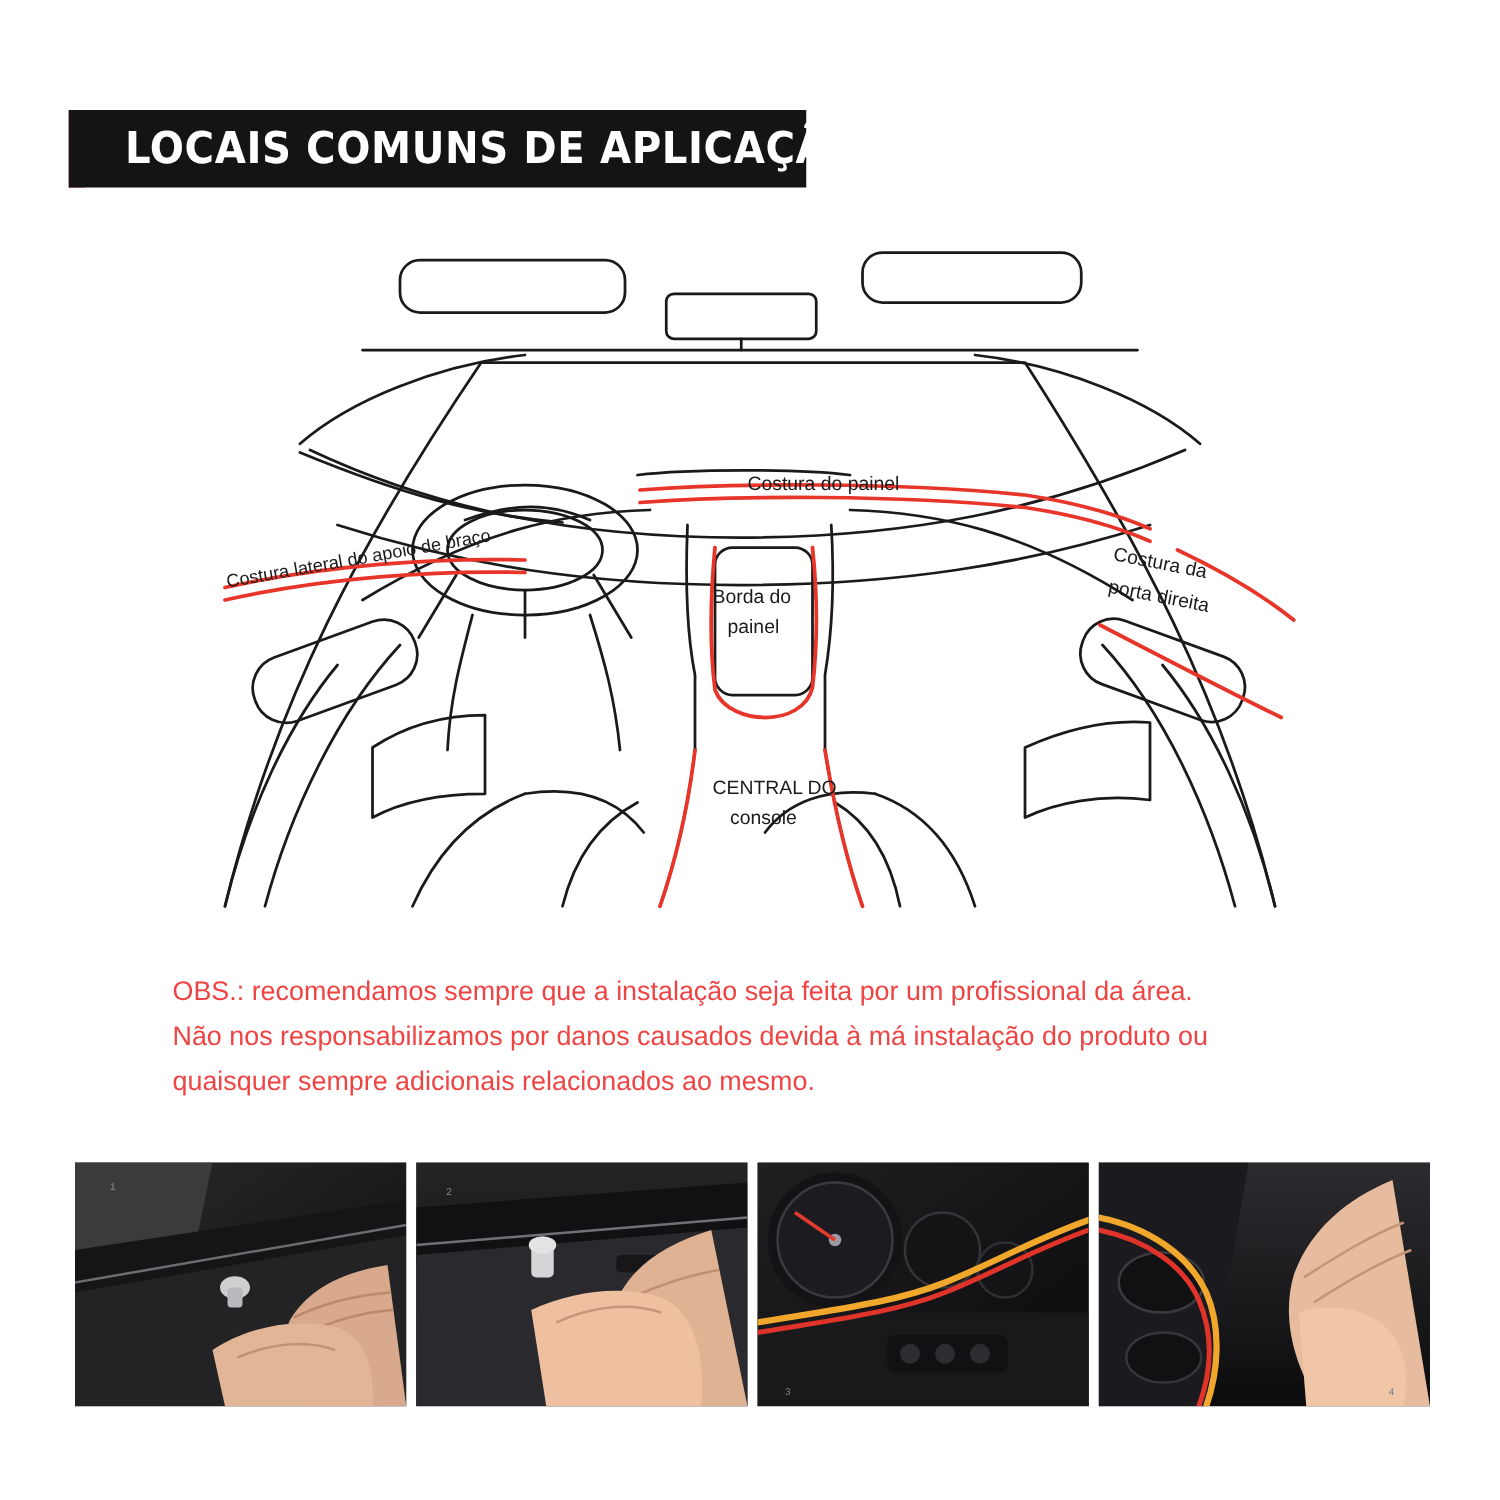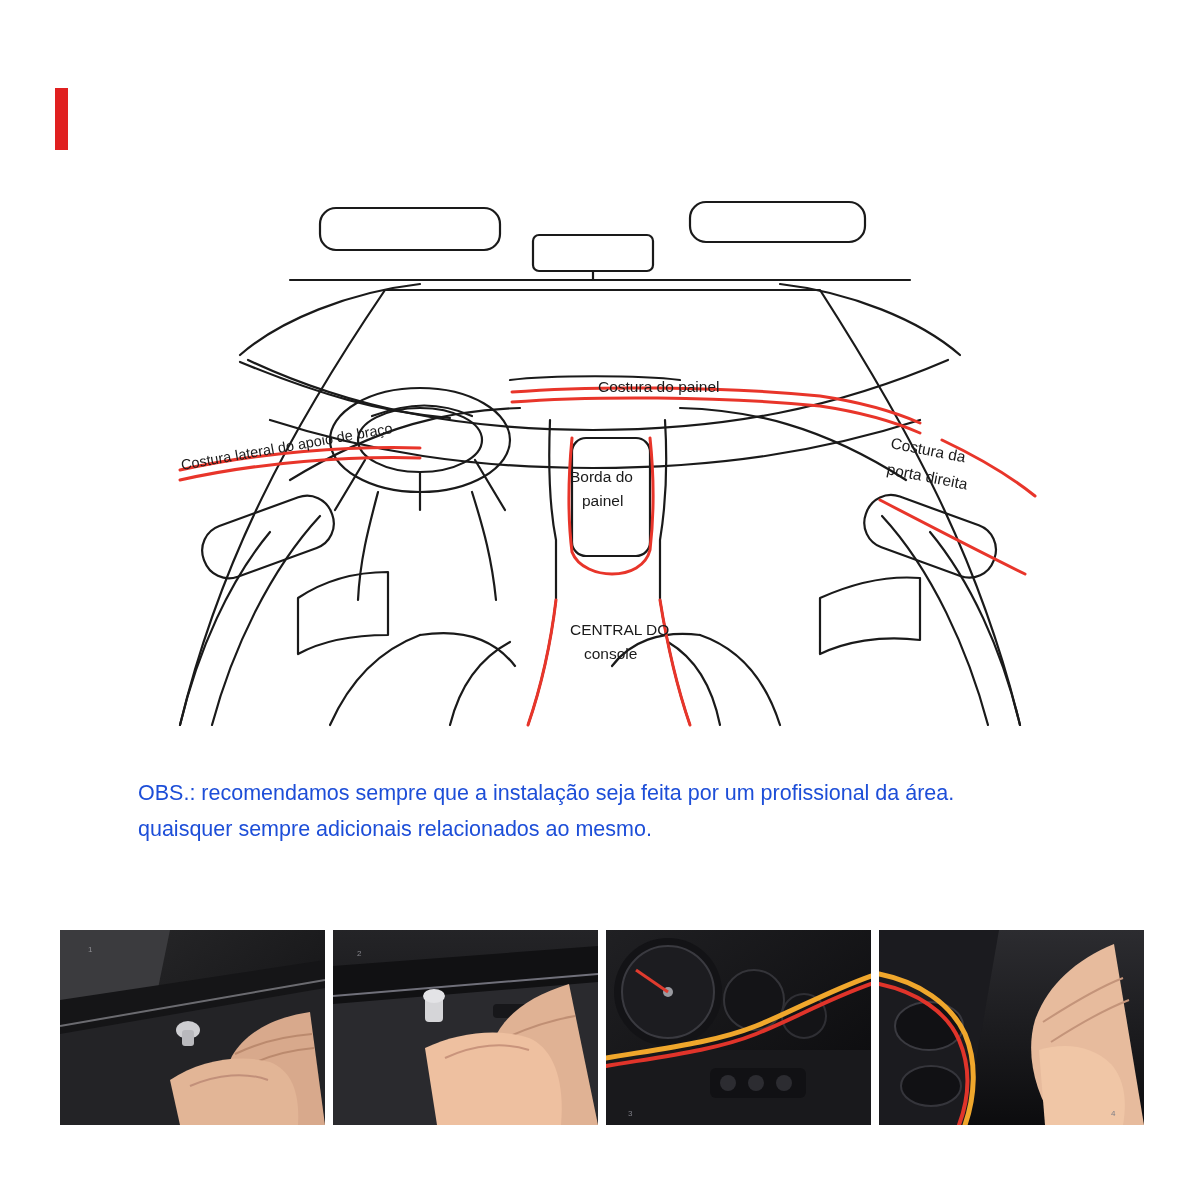--- a/index.html
+++ b/index.html
@@ -79,21 +79,21 @@
 
   
   .note {
     position: absolute;
     left: 138px;
     top: 775px;
     width: 930px;
     font-family: "Liberation Sans", sans-serif;
     font-size: 21.5px;
     line-height: 36px;
-    color: #1d4ed8;
+    color: #ef4444;
   }
   .note span { display: block; white-space: nowrap; }
 
   
   .photos {
     position: absolute;
     left: 60px;
     top: 930px;
     width: 1085px;
     height: 195px;
@@ -108,20 +108,23 @@
     background: #1b1b1d;
   }
   .photo svg { display: block; width: 265px; height: 195px; }
 </style>
 </head>
 <body>
 
 <div class="page">
 
   <div class="header-accent"></div>
+  <div class="header">
+    <div class="header-title">LOCAIS COMUNS DE APLICAÇÃO</div>
+  </div>
 
   <div class="diagram-wrap">
     <svg viewBox="0 0 960 560" xmlns="http://www.w3.org/2000/svg">
       <g fill="none" stroke="#1a1a1a" stroke-width="2.2" stroke-linecap="round" stroke-linejoin="round">
 
         <path d="M60 545 C 100 380, 170 250, 265 110 L 700 110 C 790 250, 860 380, 900 545"></path>
         <path d="M170 100 L 790 100"></path>
         <path d="M120 175 C 160 140, 230 112, 300 104"></path>
         <path d="M840 175 C 800 140, 730 112, 660 104"></path>
 
@@ -200,20 +203,21 @@
         <text class="lbl" transform="translate(766,294) rotate(11)" x="0" y="0">porta direita</text>
 
         <text class="lbl" x="450" y="455">CENTRAL DO</text>
         <text class="lbl" x="464" y="479">console</text>
       </g>
     </svg>
   </div>
 
   <div class="note">
     <span>OBS.: recomendamos sempre que a instalação seja feita por um profissional da área.</span>
+    <span>Não nos responsabilizamos por danos causados devida à má instalação do produto ou</span>
     <span>quaisquer sempre adicionais relacionados ao mesmo.</span>
   </div>
 
   <div class="photos">
 
     <div class="photo">
       <svg viewBox="0 0 265 195" xmlns="http://www.w3.org/2000/svg">
         <defs>
           <linearGradient id="g1" x1="0" y1="0" x2="1" y2="1">
             <stop offset="0" stop-color="#2a2a2c"></stop>

